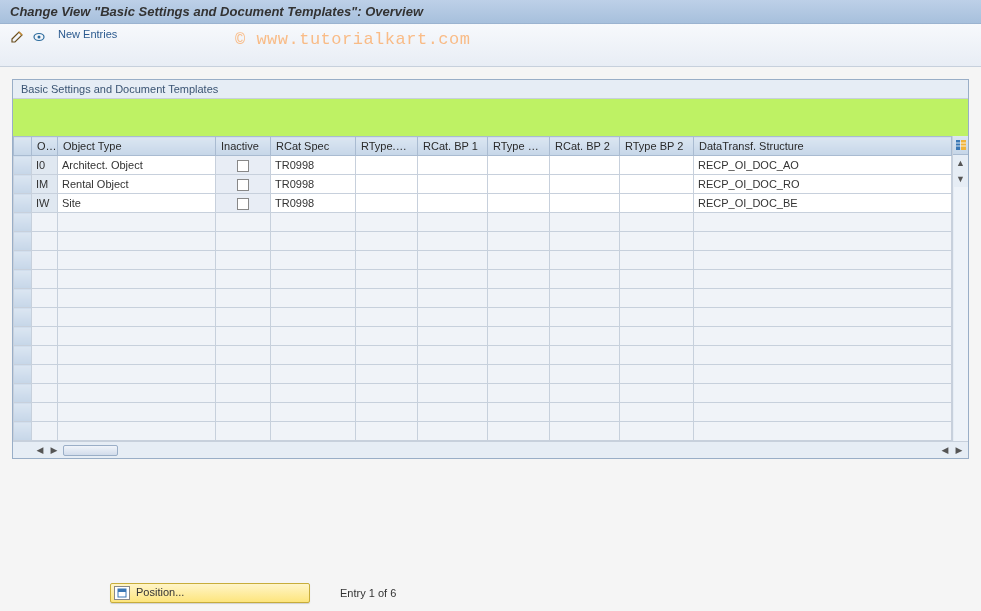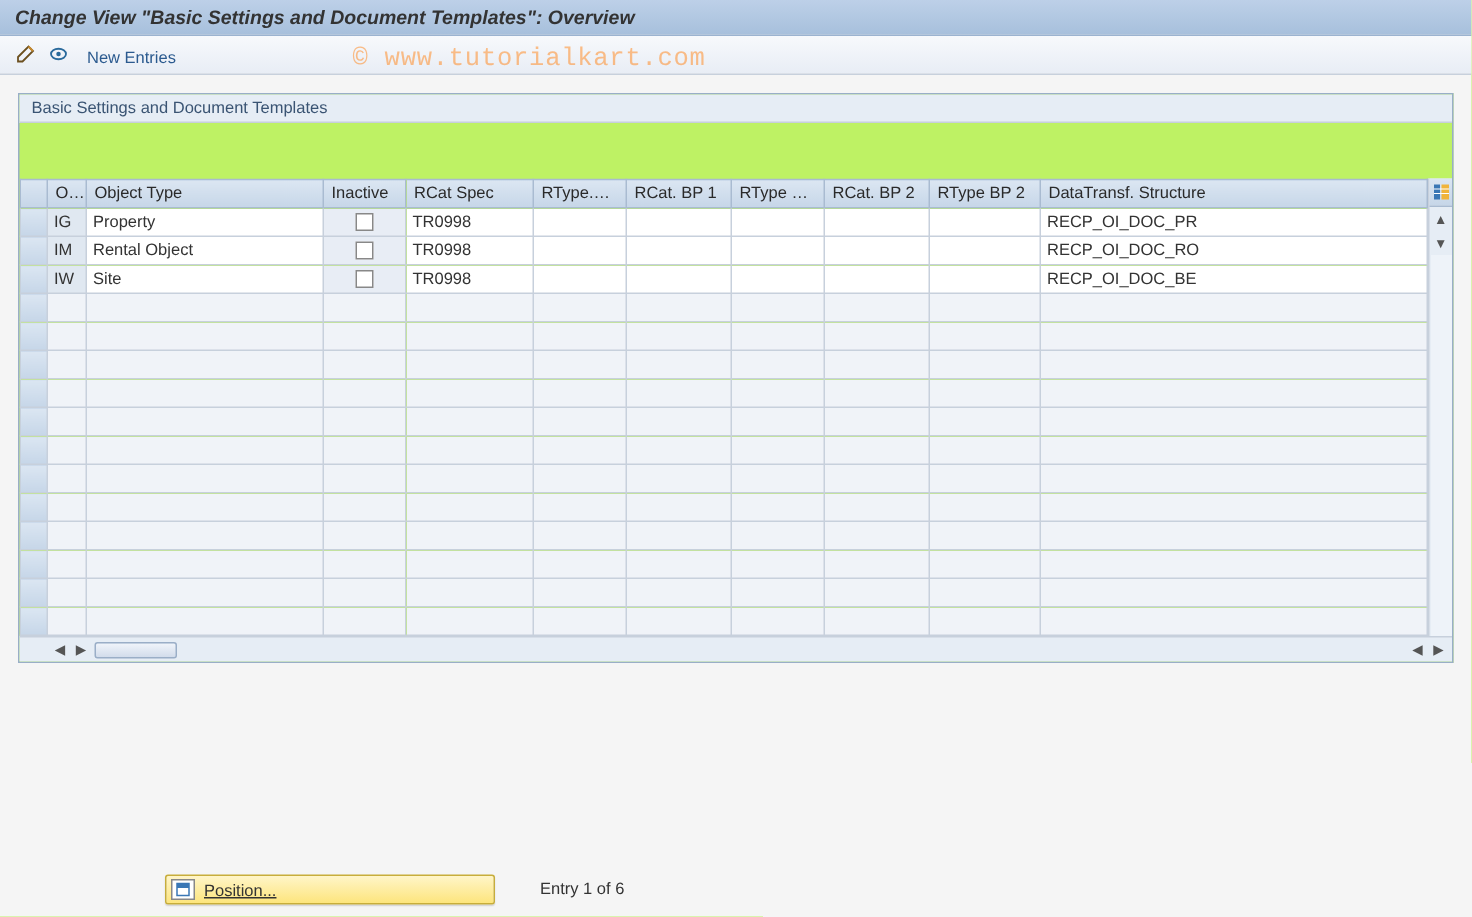--- a/index.html
+++ b/index.html
@@ -19,23 +19,23 @@
       font-weight: bold;
       font-style: italic;
       color: #333;
       border-bottom: 1px solid #9bb3d0;
     }
     .toolbar {
       background: linear-gradient(to bottom, #f7f9fc, #e8edf5);
       padding: 4px 8px;
       border-bottom: 1px solid #c7d0dc;
       display: flex;
-      align-items: flex-end;
+      align-items: flex-start;
       gap: 4px;
-      height: 26px;
+      height: 43px;
     }
     .toolbar-icon {
       display: inline-flex;
       align-items: center;
       justify-content: center;
       width: 18px;
       height: 18px;
       cursor: pointer;
     }
     .toolbar-link {
@@ -186,30 +186,29 @@
     .footer {
       position: absolute;
       bottom: 8px;
       left: 110px;
       display: flex;
       align-items: center;
       gap: 30px;
     }
     .position-btn {
       display: inline-flex;
-      align-items: flex-end;
+      align-items: flex-start;
       background: linear-gradient(to bottom, #fff5c8, #fde57d);
       border: 1px solid #c7ad3b;
       border-radius: 2px;
       padding: 2px 6px 2px 3px;
       cursor: pointer;
-      width: 220px;
+      width: 200px;
       height: 20px;
       box-shadow: 0 1px 1px rgba(0,0,0,0.15);
-      text-decoration: underline;
     }
     .position-btn .icon-box {
       width: 16px;
       height: 14px;
       background: #fff;
       border: 1px solid #888;
       margin-right: 6px;
       display:flex;
       align-items:center;
       justify-content:center;
@@ -282,32 +281,32 @@
               <th>RCat Spec</th>
               <th>RType.S...</th>
               <th>RCat. BP 1</th>
               <th>RType B...</th>
               <th>RCat. BP 2</th>
               <th>RType BP 2</th>
               <th>DataTransf. Structure</th>
             </tr>
           </thead>
           <tbody id="grid-body">
-              <tr>
-                <td class="row-selector"></td>
-                <td class="ot-cell">IG</td>
-                <td>Property</td>
+          <tr>
+                <td class="row-selector"></td>
+                <td class="ot-cell">I0</td>
+                <td>Architect. Object</td>
                 <td class="inactive-cell"><span class="checkbox"></span></td>
                 <td>TR0998</td>
                 <td></td>
                 <td></td>
                 <td></td>
                 <td></td>
                 <td></td>
-                <td>RECP_OI_DOC_PR</td>
+                <td>RECP_OI_DOC_AO</td>
               </tr>
               <tr>
                 <td class="row-selector"></td>
                 <td class="ot-cell">IM</td>
                 <td>Rental Object</td>
                 <td class="inactive-cell"><span class="checkbox"></span></td>
                 <td>TR0998</td>
                 <td></td>
                 <td></td>
                 <td></td>

